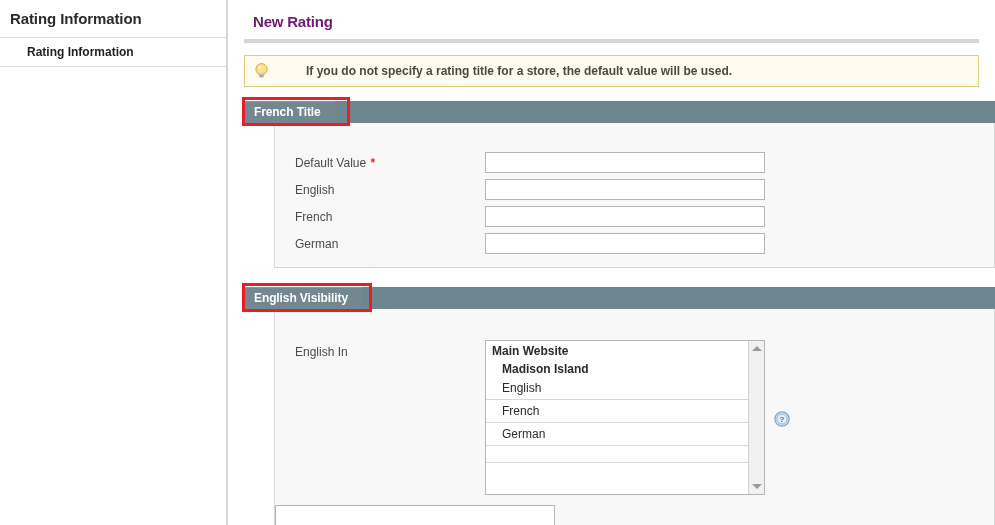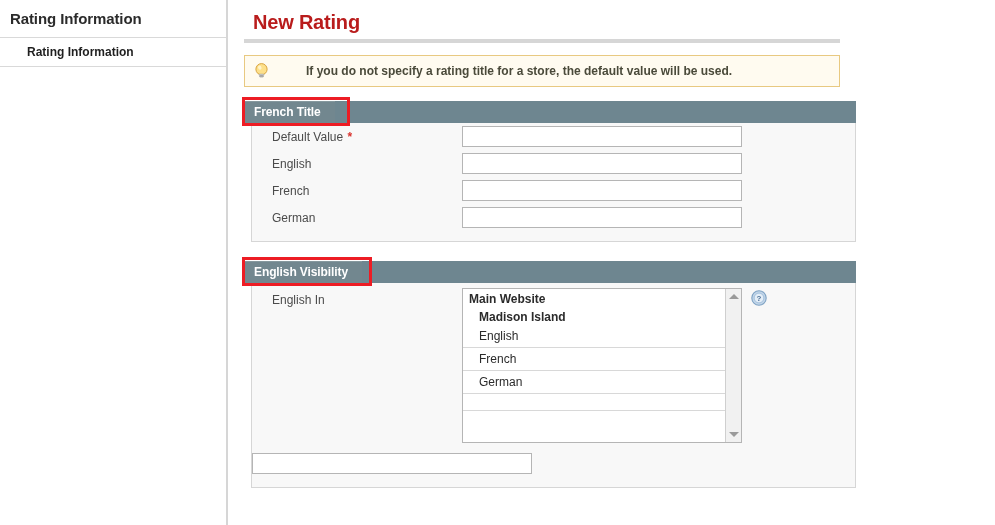--- a/index.html
+++ b/index.html
@@ -6,21 +6,21 @@
   html, body {
     margin: 0; padding: 0;
     width: 995px; height: 525px;
     overflow: hidden;
     background: #ffffff;
     font-family: "Liberation Sans", sans-serif;
     font-size: 12px;
     color: #2f2f2f;
   }
 
-  #app { position: relative; width: 856px; height: 525px; display: flex; }
+  #app { position: relative; width: 995px; height: 525px; display: flex; }
 
   
   #sidebar {
     width: 228px;
     height: 525px;
     background: #ffffff;
     border-right: 2px solid #d6d6d6;
     flex: 0 0 228px;
     position: relative;
   }
@@ -48,23 +48,23 @@
   #main {
     flex: 1 1 auto;
     height: 525px;
     background: #ffffff;
     position: relative;
     overflow: hidden;
   }
 
   #page-head { padding: 12px 0 0 25px; }
   #page-title {
-    font-size: 20px;
-    font-weight: bold;
-    color: #b91c1c;
+    font-size: 15px;
+    font-weight: bold;
+    color: #701a75;
     letter-spacing: -0.2px;
     line-height: 20px;
   }
   #title-rule {
     margin: 7px 16px 0 16px;
     height: 4px;
     background: #d6d6d6;
   }
 
   
@@ -120,22 +120,22 @@
     border: 3px solid #ed1c24;
     pointer-events: none;
     box-sizing: border-box;
   }
 
   .sec-body {
     background: #f8f8f8;
     border-left: 1px solid #d6d6d6;
     border-right: 1px solid #d6d6d6;
     border-bottom: 1px solid #d6d6d6;
-    padding: 0 0 10px 0;
-    margin-left: 7px;
+    padding: 26px 0 10px 0;
+    margin-left: 30px;
   }
 
   .frow {
     display: flex;
     align-items: center;
     padding: 3px 0;
     min-height: 24px;
   }
   .flabel {
     width: 210px;
@@ -155,21 +155,21 @@
     font-family: "Liberation Sans", sans-serif;
     font-size: 12px;
     color: #2f2f2f;
     padding: 0 4px;
     outline: none;
   }
 
   
   .ms-row { align-items: flex-start; padding-top: 5px; }
   .ms-row .flabel { padding-top: 4px; }
-  .ms-wrap { display: flex; align-items: flex-start; gap: 9px; }
+  .ms-wrap { display: flex; align-items: center; gap: 9px; }
   .multiselect {
     width: 280px;
     height: 155px;
     border: 1px solid #b5b5b5;
     background: #ffffff;
     position: relative;
     overflow: hidden;
     display: flex;
   }
   .ms-list { flex: 1 1 auto; overflow: hidden; }

